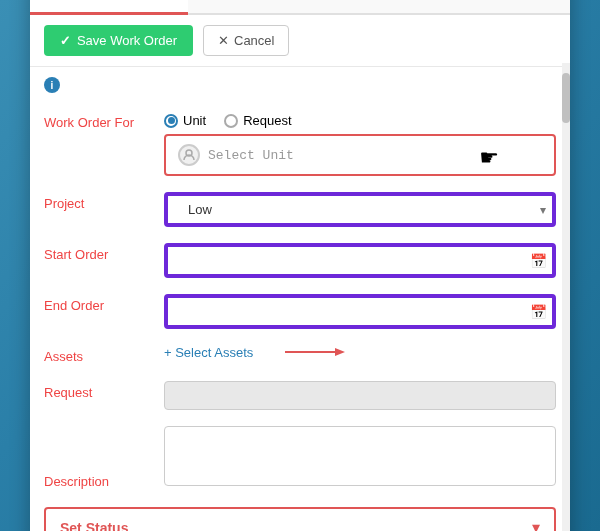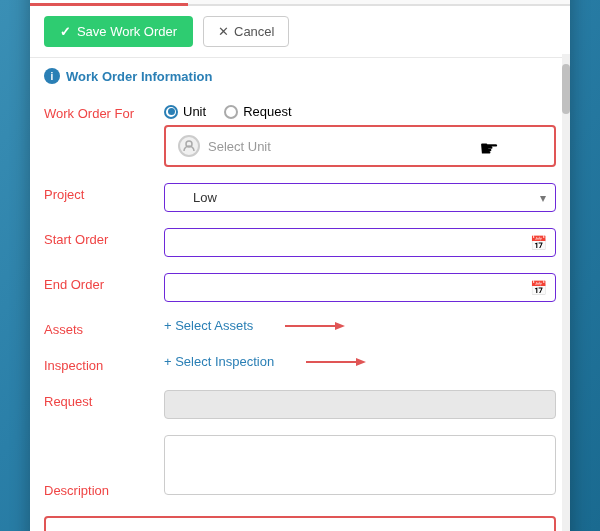--- a/index.html
+++ b/index.html
@@ -168,34 +168,35 @@
       border: 2px solid #ccc;
       display: inline-flex;
       align-items: center;
       justify-content: center;
       flex-shrink: 0;
       background: #f0f0f0;
     }
     .select-unit-text {
       color: #999;
       font-size: 13px;
+      font-family: Liberation Mono, monospace;
     }
     
     .cursor-hand {
       position: absolute;
       right: 60px;
       top: 50%;
       transform: translateY(-40%);
       font-size: 20px;
     }
     
     .form-select, .form-input {
       width: 100%;
-      padding: 6px 28px;
-      border: 1px solid #6d28d9;
+      padding: 6px 20px;
+      border: 4px solid #6d28d9;
       border-radius: 4px;
       font-size: 13px;
       color: #333;
       appearance: none;
       background: #fff;
     }
     .form-select-wrapper {
       position: relative;
       width: 100%;
     }
@@ -245,21 +246,21 @@
       color: #2a7fb5;
       font-size: 13px;
       cursor: pointer;
       display: flex;
       align-items: center;
       gap: 4px;
     }
     
     .arrow-row {
       display: flex;
-      align-items: flex-end;
+      align-items: flex-start;
       gap: 20px;
     }
     .red-arrow {
       display: inline-flex;
       align-items: center;
       color: #e05555;
       font-size: 18px;
       margin-left: 12px;
     }
     
@@ -317,21 +318,20 @@
       <span>Save Work Order</span>
     </button>
     <button class="btn-cancel">
       <span>✕</span>
       <span>Cancel</span>
     </button>
   </div>
 
   <div class="section-header">
     <span class="info-icon">i</span>
-    <span>Work Order Information</span>
   </div>
 
   <div class="form-body">
 
     <div class="form-row">
       <div class="form-label">Work Order For</div>
       <div class="form-control">
         <div class="radio-group">
           <label class="radio-option">
             <span class="radio-dot selected"></span>
@@ -394,34 +394,20 @@
           <span class="red-arrow">
             <svg width="60" height="14" viewBox="0 0 60 14">
               <line x1="0" y1="7" x2="50" y2="7" stroke="#e05555" stroke-width="2"></line>
               <polygon points="50,3 60,7 50,11" fill="#e05555"></polygon>
             </svg>
           </span>
         </div>
       </div>
     </div>
 
-    <div class="form-row">
-      <div class="form-label">Inspection</div>
-      <div class="form-control">
-        <div class="arrow-row">
-          <span class="add-link">+ Select Inspection</span>
-          <span class="red-arrow">
-            <svg width="60" height="14" viewBox="0 0 60 14">
-              <line x1="0" y1="7" x2="50" y2="7" stroke="#e05555" stroke-width="2"></line>
-              <polygon points="50,3 60,7 50,11" fill="#e05555"></polygon>
-            </svg>
-          </span>
-        </div>
-      </div>
-    </div>
 
     <div class="form-row">
       <div class="form-label">Request</div>
       <div class="form-control">
         <input class="form-input-readonly" type="text" value="" readonly="" style="">
       </div>
     </div>
 
     <div class="form-row" style="align-items:flex-end;">
       <div class="form-label" style="padding-top:6px;">Description</div>

